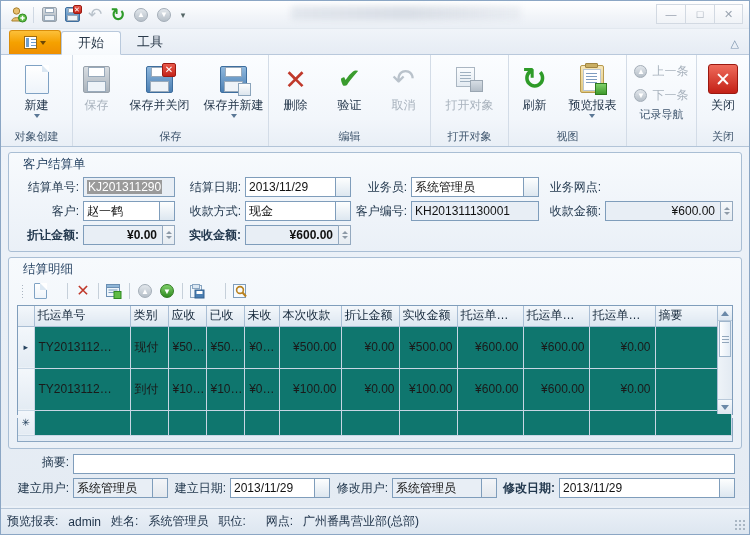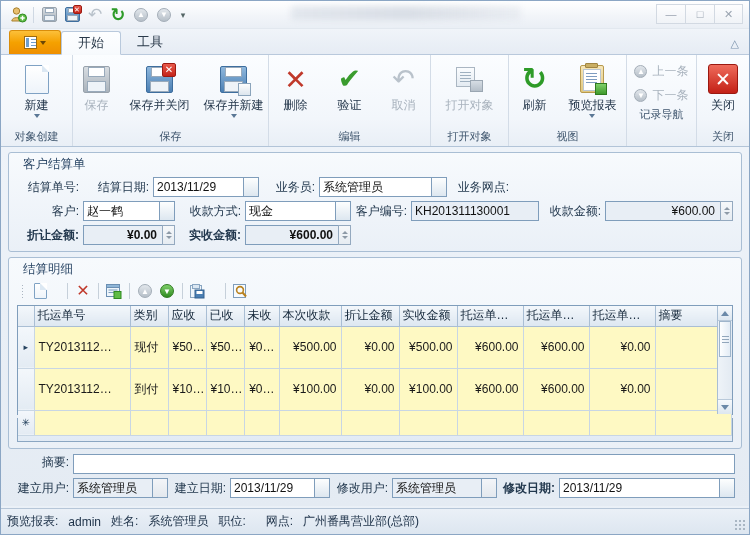--- a/index.html
+++ b/index.html
@@ -256,21 +256,21 @@
     text-align:left;
     white-space:nowrap; overflow:hidden;
   }
   table.grid td {
     border-right: 1px solid #c8d6e4;
     border-bottom: 1px solid #c8d6e4;
     font-size: 12px;
     height: 21px;
     padding: 12px 4px;
     white-space:nowrap; overflow:hidden;
-    background: #fef9c3;
+    background: #0f766e;
   }
   td.num, th.num { text-align: right; }
   .rowhdr { width: 16px; background: linear-gradient(180deg,#f3f7fb,#e3ebf3) !important; padding:0 !important; text-align:center; color:#25425e;}
   .vscroll {
     position:absolute; right:0; top:0; bottom:0; width:15px;
     background: linear-gradient(90deg,#eef3f8,#e3eaf2);
     border-left:1px solid #a9bed4;
     display:flex;flex-direction:column;
   }
   .vsbtn{height:15px;background:linear-gradient(180deg,#f6f9fc,#dde7f0);border-bottom:1px solid #b9c9da;display:flex;align-items:center;justify-content:center;}
@@ -529,20 +529,23 @@
   </div>
 
   <div class="body-area">
 
     <div class="panel">
       <div class="panel-title">客户结算单</div>
       <div class="panel-inner">
 
         <div class="frow">
           <div class="lbl" style="width:66px;">结算单号:</div>
+          <div class="fld sel-text" style="width:92px;">
+            <span class="sel-hl">KJ201311290</span>
+          </div>
 
           <div class="lbl" style="width:70px;">结算日期:</div>
           <div class="combo" style="width:106px;">
             <div class="fld">2013/11/29</div>
             <div class="cbtn">
                 <span class="caret"></span>
               </div>
           </div>
 
           <div class="lbl" style="width:60px;">业务员:</div>

